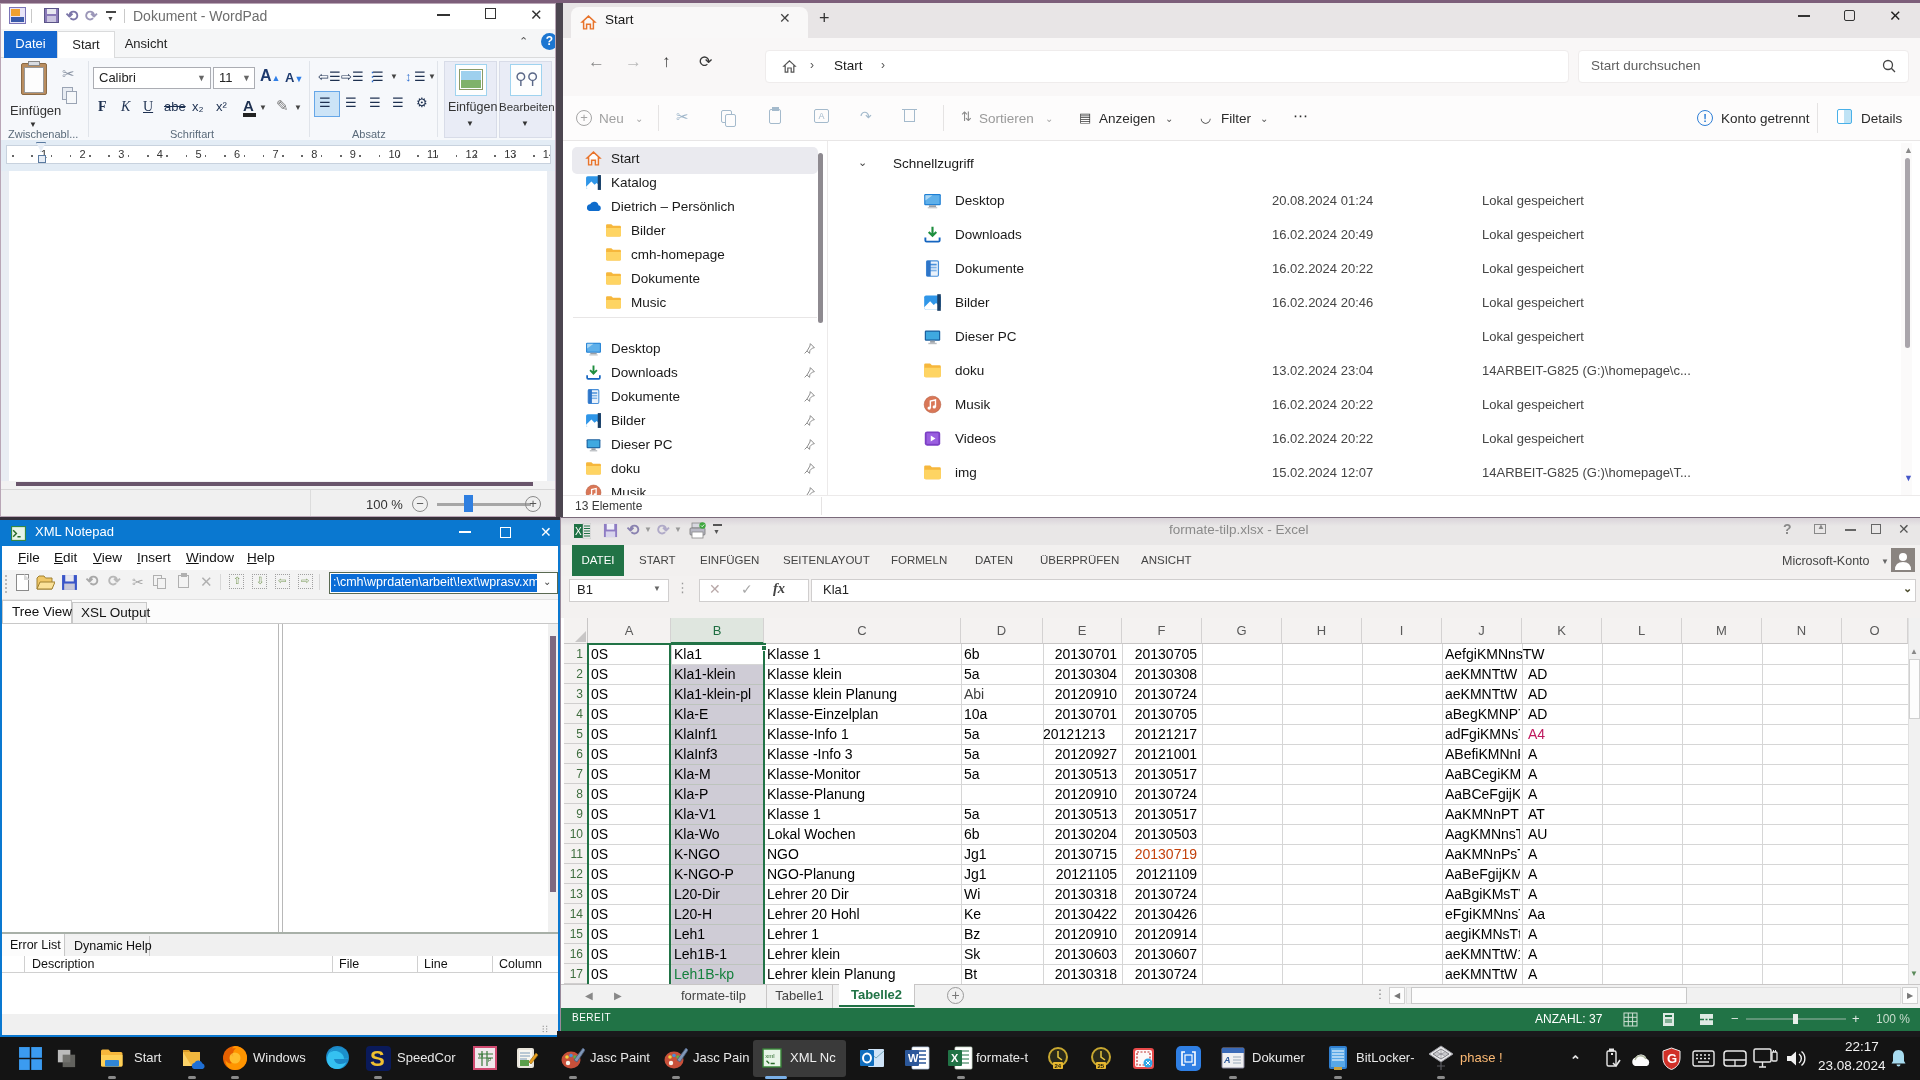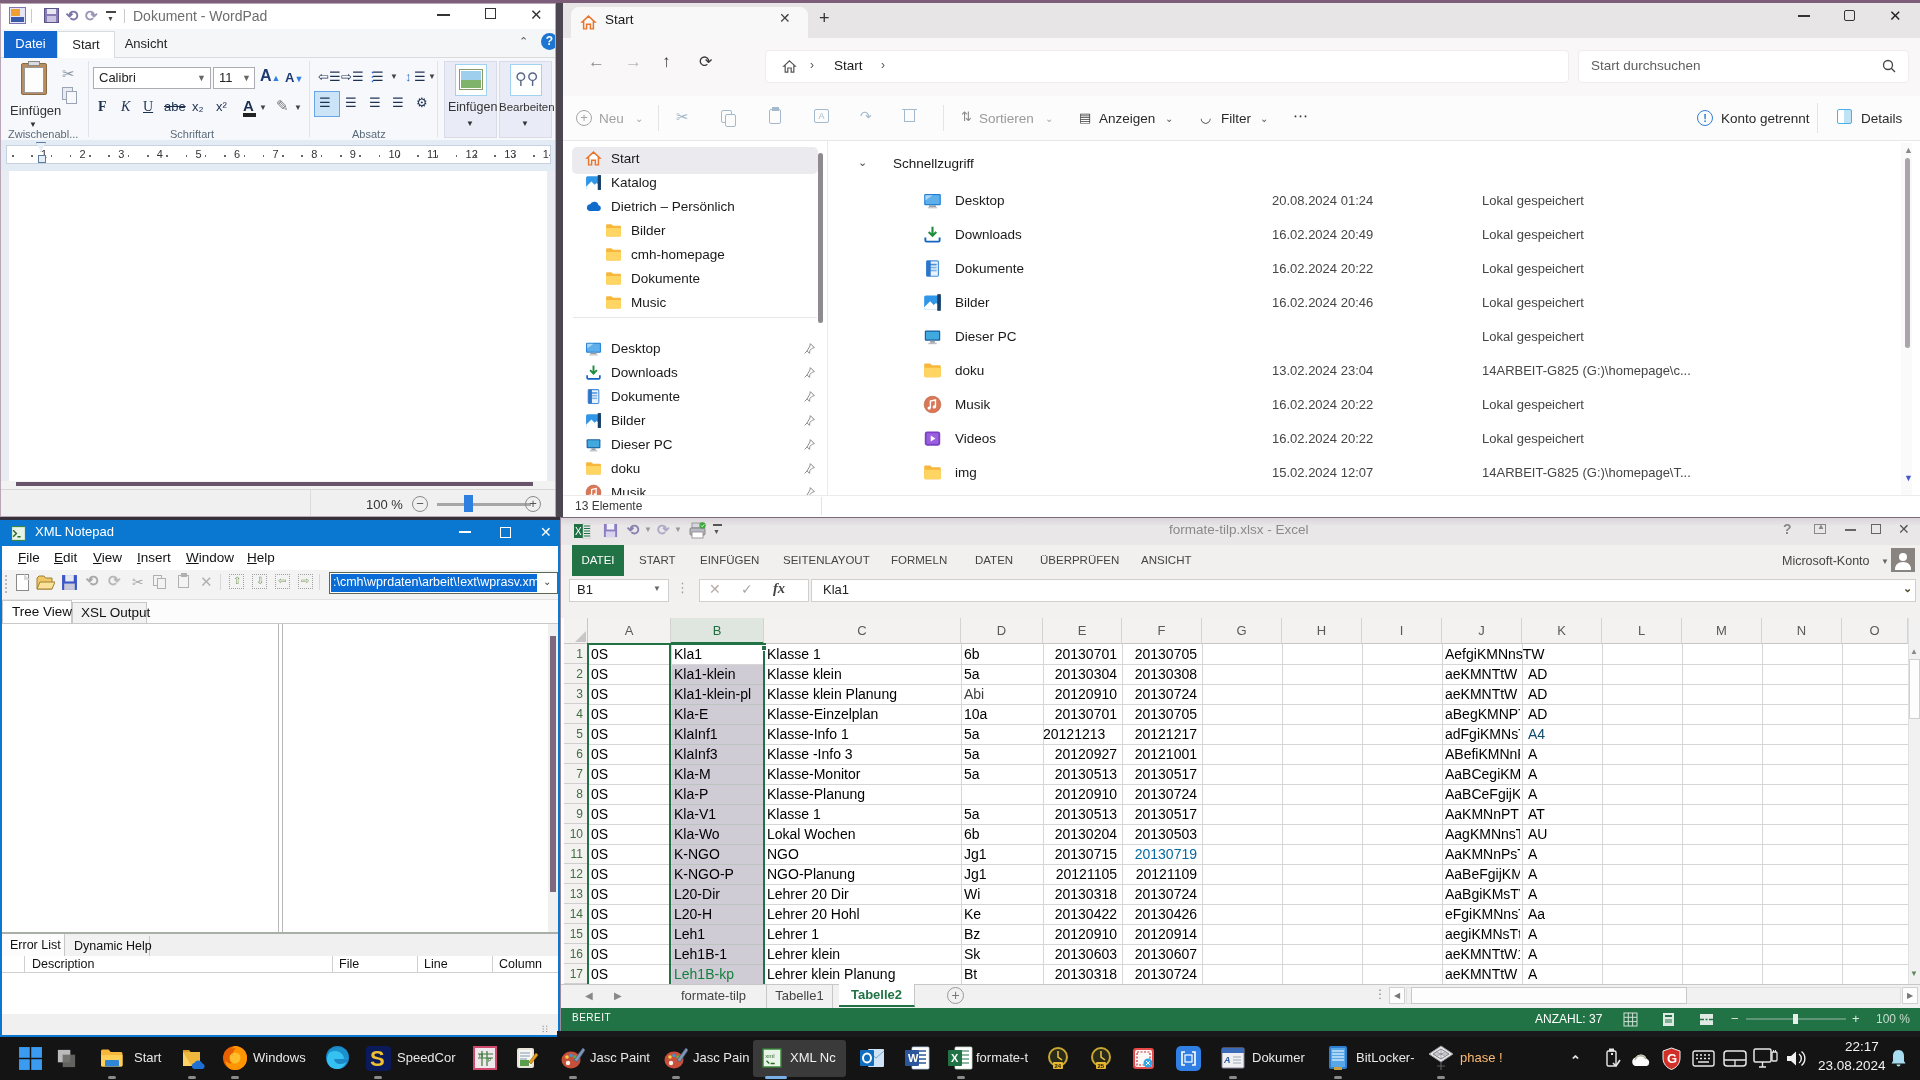--- a/index.html
+++ b/index.html
@@ -668,21 +668,21 @@
       <div class="a" style="left:561px;top:189px;width:75px;text-align:right;font-size:14px;color:#000">20130705</div>
       <div class="a" style="left:884px;top:189px;font-size:14px;color:#000;overflow:hidden;width:75px">aBegKMNPTt</div>
       <div class="a" style="left:967px;top:189px;font-size:14px;color:#000">AD</div>
       <div class="a" style="left:30px;top:209px;font-size:14px;color:#000">0S</div>
       <div class="a" style="left:113px;top:209px;font-size:14px;color:#000">KlaInf1</div>
       <div class="a" style="left:206px;top:209px;font-size:14px;color:#000">Klasse-Info 1</div>
       <div class="a" style="left:403px;top:209px;font-size:14px;color:#000">5a</div>
       <div class="a" style="left:482px;top:209px;width:74px;font-size:14px;color:#000">20121213</div>
       <div class="a" style="left:561px;top:209px;width:75px;text-align:right;font-size:14px;color:#000">20121217</div>
       <div class="a" style="left:884px;top:209px;font-size:14px;color:#000;overflow:hidden;width:75px">adFgiKMNsT</div>
-      <div class="a" style="left:967px;top:209px;font-size:14px;color:#0c4a6e">A4</div>
+      <div class="a" style="left:967px;top:209px;font-size:14px;color:#be185d">A4</div>
       <div class="a" style="left:30px;top:229px;font-size:14px;color:#000">0S</div>
       <div class="a" style="left:113px;top:229px;font-size:14px;color:#000">KlaInf3</div>
       <div class="a" style="left:206px;top:229px;font-size:14px;color:#000">Klasse -Info 3</div>
       <div class="a" style="left:403px;top:229px;font-size:14px;color:#000">5a</div>
       <div class="a" style="left:482px;top:229px;width:74px;text-align:right;font-size:14px;color:#000">20120927</div>
       <div class="a" style="left:561px;top:229px;width:75px;text-align:right;font-size:14px;color:#000">20121001</div>
       <div class="a" style="left:884px;top:229px;font-size:14px;color:#000;overflow:hidden;width:75px">ABefiKMNnF</div>
       <div class="a" style="left:967px;top:229px;font-size:14px;color:#000">A</div>
       <div class="a" style="left:30px;top:249px;font-size:14px;color:#000">0S</div>
       <div class="a" style="left:113px;top:249px;font-size:14px;color:#000">Kla-M</div>
@@ -713,21 +713,21 @@
       <div class="a" style="left:403px;top:309px;font-size:14px;color:#000">6b</div>
       <div class="a" style="left:482px;top:309px;width:74px;text-align:right;font-size:14px;color:#000">20130204</div>
       <div class="a" style="left:561px;top:309px;width:75px;text-align:right;font-size:14px;color:#000">20130503</div>
       <div class="a" style="left:884px;top:309px;font-size:14px;color:#000;overflow:hidden;width:75px">AagKMNnsTt</div>
       <div class="a" style="left:967px;top:309px;font-size:14px;color:#000">AU</div>
       <div class="a" style="left:30px;top:329px;font-size:14px;color:#000">0S</div>
       <div class="a" style="left:113px;top:329px;font-size:14px;color:#000">K-NGO</div>
       <div class="a" style="left:206px;top:329px;font-size:14px;color:#000">NGO</div>
       <div class="a" style="left:403px;top:329px;font-size:14px;color:#000">Jg1</div>
       <div class="a" style="left:482px;top:329px;width:74px;text-align:right;font-size:14px;color:#000">20130715</div>
-      <div class="a" style="left:561px;top:329px;width:75px;text-align:right;font-size:14px;color:#0369a1">20130719</div>
+      <div class="a" style="left:561px;top:329px;width:75px;text-align:right;font-size:14px;color:#c2410c">20130719</div>
       <div class="a" style="left:884px;top:329px;font-size:14px;color:#000;overflow:hidden;width:75px">AaKMNnPsTt</div>
       <div class="a" style="left:967px;top:329px;font-size:14px;color:#000">A</div>
       <div class="a" style="left:30px;top:349px;font-size:14px;color:#000">0S</div>
       <div class="a" style="left:113px;top:349px;font-size:14px;color:#000">K-NGO-P</div>
       <div class="a" style="left:206px;top:349px;font-size:14px;color:#000">NGO-Planung</div>
       <div class="a" style="left:403px;top:349px;font-size:14px;color:#000">Jg1</div>
       <div class="a" style="left:482px;top:349px;width:74px;text-align:right;font-size:14px;color:#000">20121105</div>
       <div class="a" style="left:561px;top:349px;width:75px;text-align:right;font-size:14px;color:#000">20121109</div>
       <div class="a" style="left:884px;top:349px;font-size:14px;color:#000;overflow:hidden;width:75px">AaBeFgijKMr</div>
       <div class="a" style="left:967px;top:349px;font-size:14px;color:#000">A</div>

